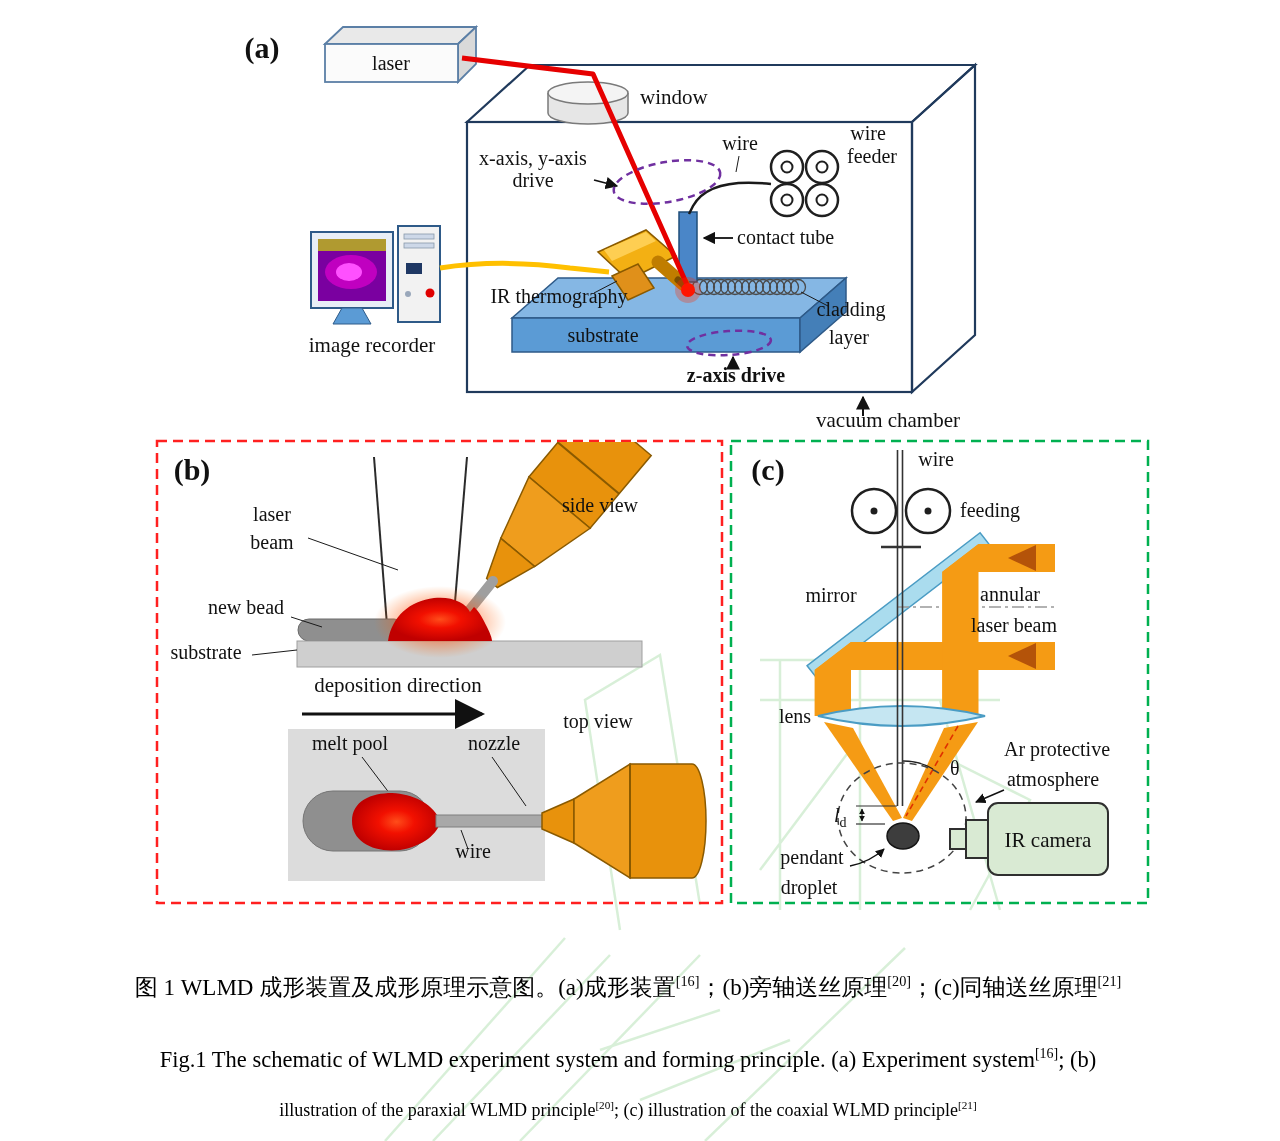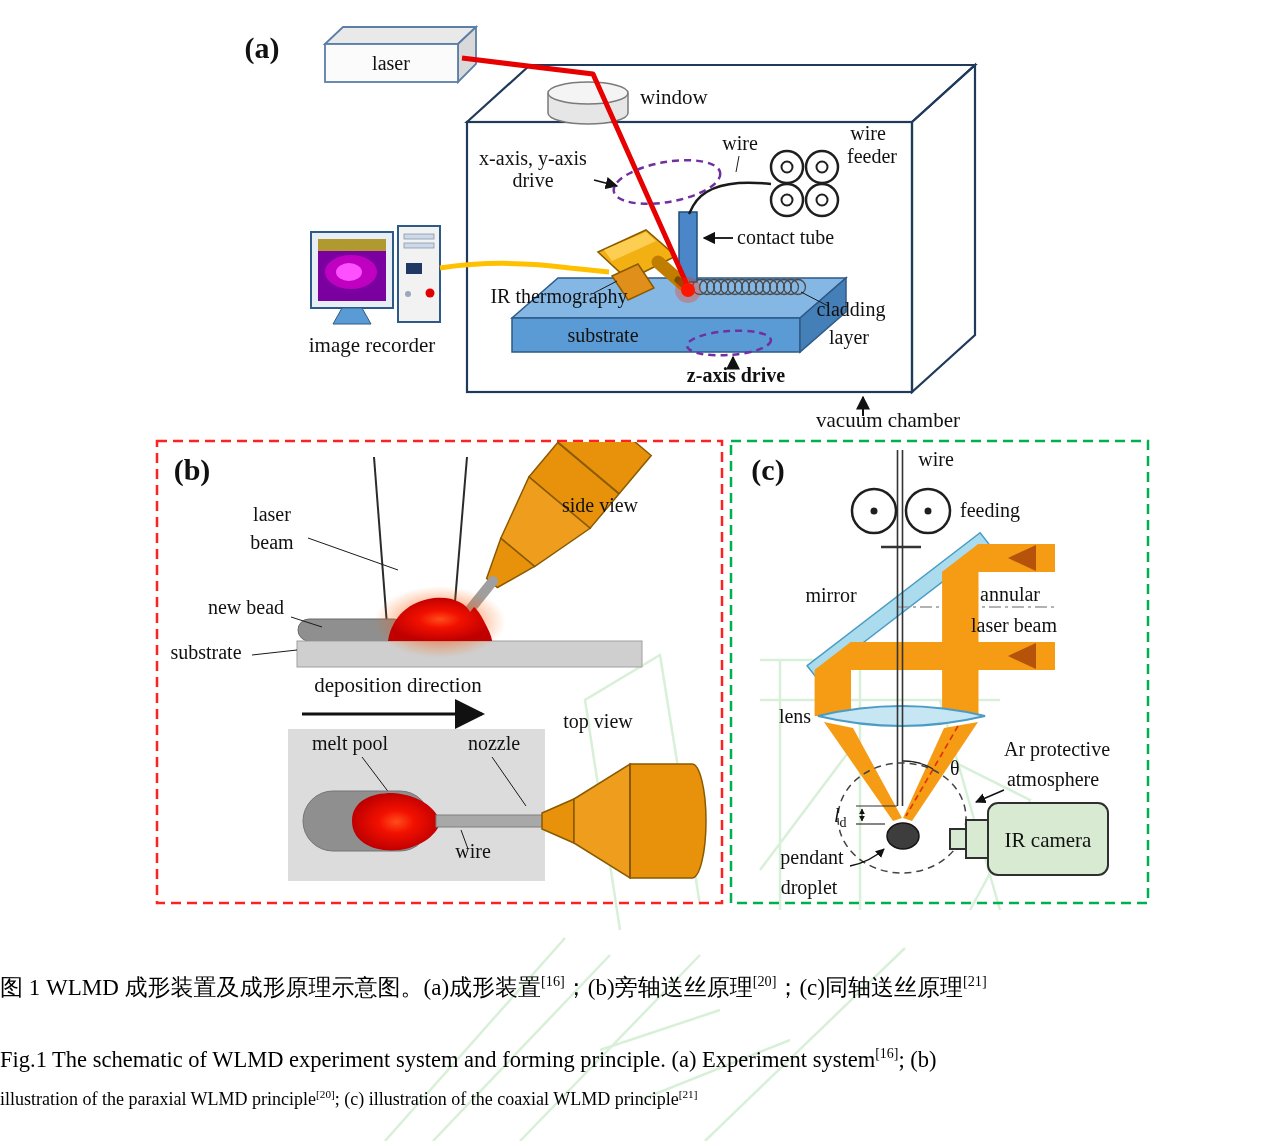--- a/index.html
+++ b/index.html
@@ -7,24 +7,24 @@
   body{width:1280px;height:1141px;background:#fff;position:relative;overflow:hidden;
        font-family:"Liberation Serif",serif;color:#111}
   svg{position:absolute;left:0;top:0}
   #wm{z-index:0}
   #fig{z-index:1}
   text{font-family:"Liberation Serif",serif;fill:#111;font-size:20px}
   .tag{font-size:30px;font-weight:bold}
   .lbl{font-size:20px}
   .lbl21{font-size:21px}
   .bold{font-weight:bold}
-  .caption{position:absolute;left:0;width:1256px;top:966px;z-index:2;text-align:left;color:#000}
+  .caption{position:absolute;left:0;width:1256px;top:966px;z-index:2;text-align:center;color:#000}
   .cap-line{line-height:30px}
   .cap-zh{font-size:23px;margin-bottom:36px}
-  .cap-en-1{font-size:22.5px;margin-bottom:5px}
+  .cap-en-1{font-size:22.5px;margin-bottom:16px}
   .cap-en-2{font-size:18px}
   sup{font-size:0.62em;vertical-align:super}
 </style>
 </head>
 <body>
 
 <svg id="wm" width="1280" height="1141" viewBox="0 0 1280 1141">
   <g stroke="#cfeccf" stroke-width="2.5" fill="none" opacity="0.8">
     <path d="M620,930 L585,700 L660,655 L700,905"></path>
     <path d="M760,660 h240 M760,700 h240 M780,660 v250 M860,660 v250 M940,700 l60,210 M760,870 l90,-120"></path>

